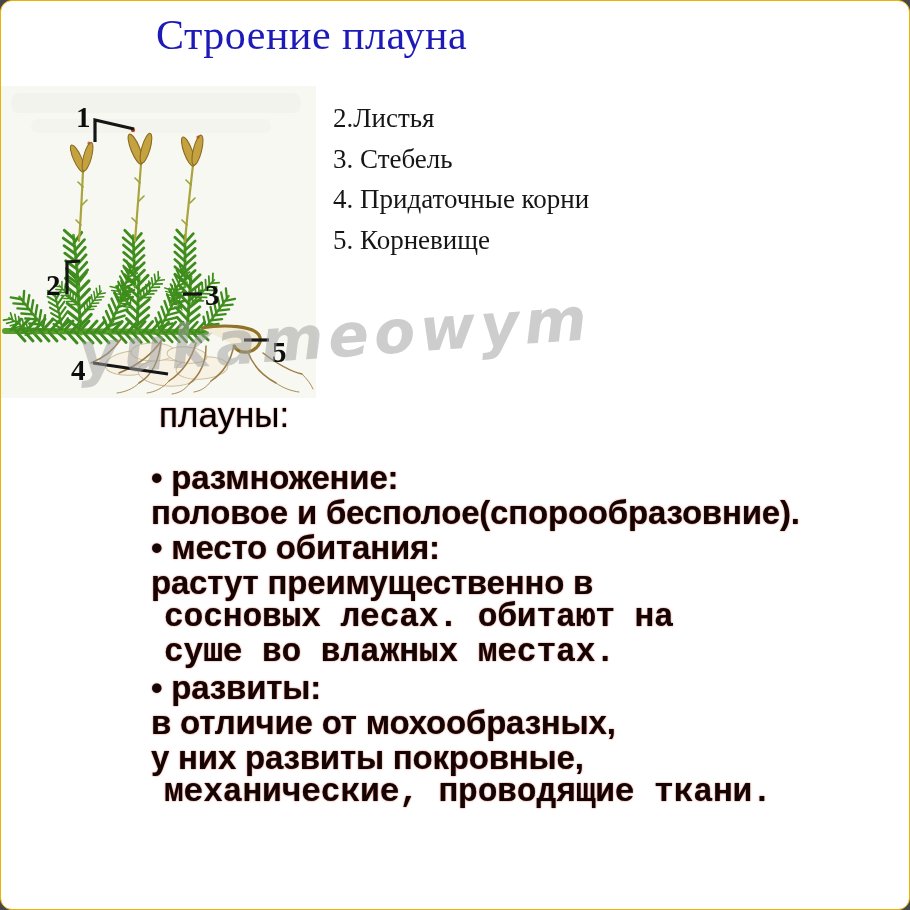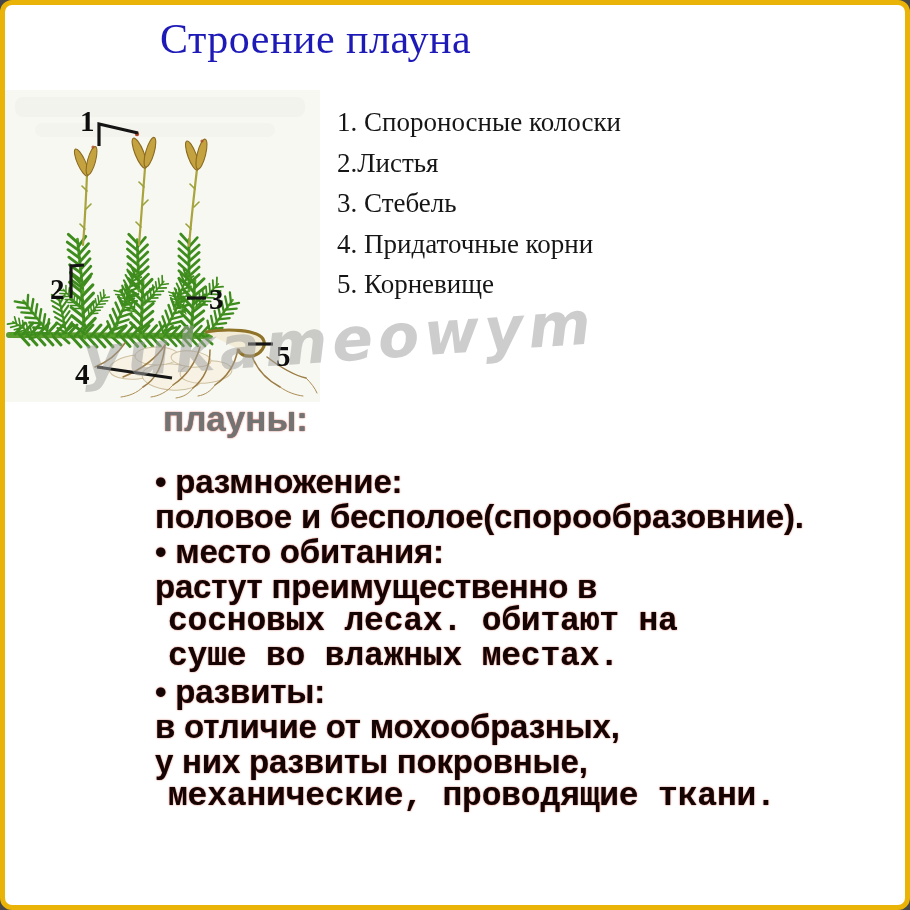--- a/index.html
+++ b/index.html
@@ -2,21 +2,21 @@
 <html><head>
 <meta charset="utf-8">
 <style>
   html,body{margin:0;padding:0;}
   body{
     width:910px;height:910px;position:relative;background:#474747;
     font-family:"Liberation Sans",sans-serif;overflow:hidden;
   }
   .page{
     position:absolute;inset:0;background:#ffffff;border-radius:12px;
-    border:5px solid #eab308;box-sizing:border-box;overflow:hidden;padding-left:44px;
+    border:1px solid #eab308;box-sizing:border-box;overflow:hidden;padding-left:44px;
   }
   .title{
     position:absolute;left:155px;top:10px;
     font-family:"Liberation Serif",serif;font-size:42px;font-weight:500;
     color:#1e1ab8;letter-spacing:0.5px;white-space:nowrap;
   }
   .figure{position:absolute;left:0;top:85px;width:315px;height:312px;}
   .figure svg{display:block;}
   .legend{
     position:absolute;left:332px;top:97px;width:330px;
@@ -25,21 +25,21 @@
   }
   .watermark{
     position:absolute;left:78px;top:318px;
     font-family:"DejaVu Sans",sans-serif;font-style:italic;font-weight:700;
     font-size:60px;letter-spacing:5px;color:rgba(160,160,160,0.52);
     transform:rotate(-4deg);transform-origin:left center;white-space:nowrap;
     pointer-events:none;
   }
   .notes-heading{
     position:absolute;left:158px;top:394px;
-    font-size:35px;font-weight:700;color:#737373;
+    font-size:35px;font-weight:400;color:#000000;
     text-shadow:0 0 2px rgba(190,70,50,0.55),0 0 1px rgba(190,70,50,0.8);
     white-space:nowrap;
   }
   .notes{
     position:absolute;left:150px;top:459px;width:756px;
     font-size:33px;font-weight:700;color:#140404;line-height:35px;
     letter-spacing:-0.2px;
     text-shadow:0 0 2px rgba(190,70,50,0.5),0 0 1px rgba(190,70,50,0.75);
     white-space:nowrap;
   }
@@ -188,21 +188,20 @@
         <text class="figdigit" x="75" y="126">1</text>
         <text class="figdigit" x="45" y="294">2</text>
         <text class="figdigit" x="204" y="304">3</text>
         <text class="figdigit" x="70" y="379">4</text>
         <text class="figdigit" x="271" y="361">5</text>
       </g>
     </svg>
   </div>
 
   <div class="legend">
-    <div class="legend-item">1. Спороносные колоски</div>
     <div class="legend-item">2.Листья</div>
     <div class="legend-item">3. Стебель</div>
     <div class="legend-item">4. Придаточные корни</div>
     <div class="legend-item">5. Корневище</div>
   </div>
 
   <div class="watermark">yukameowym</div>
 
   <div class="notes-heading">плауны:</div>
 

